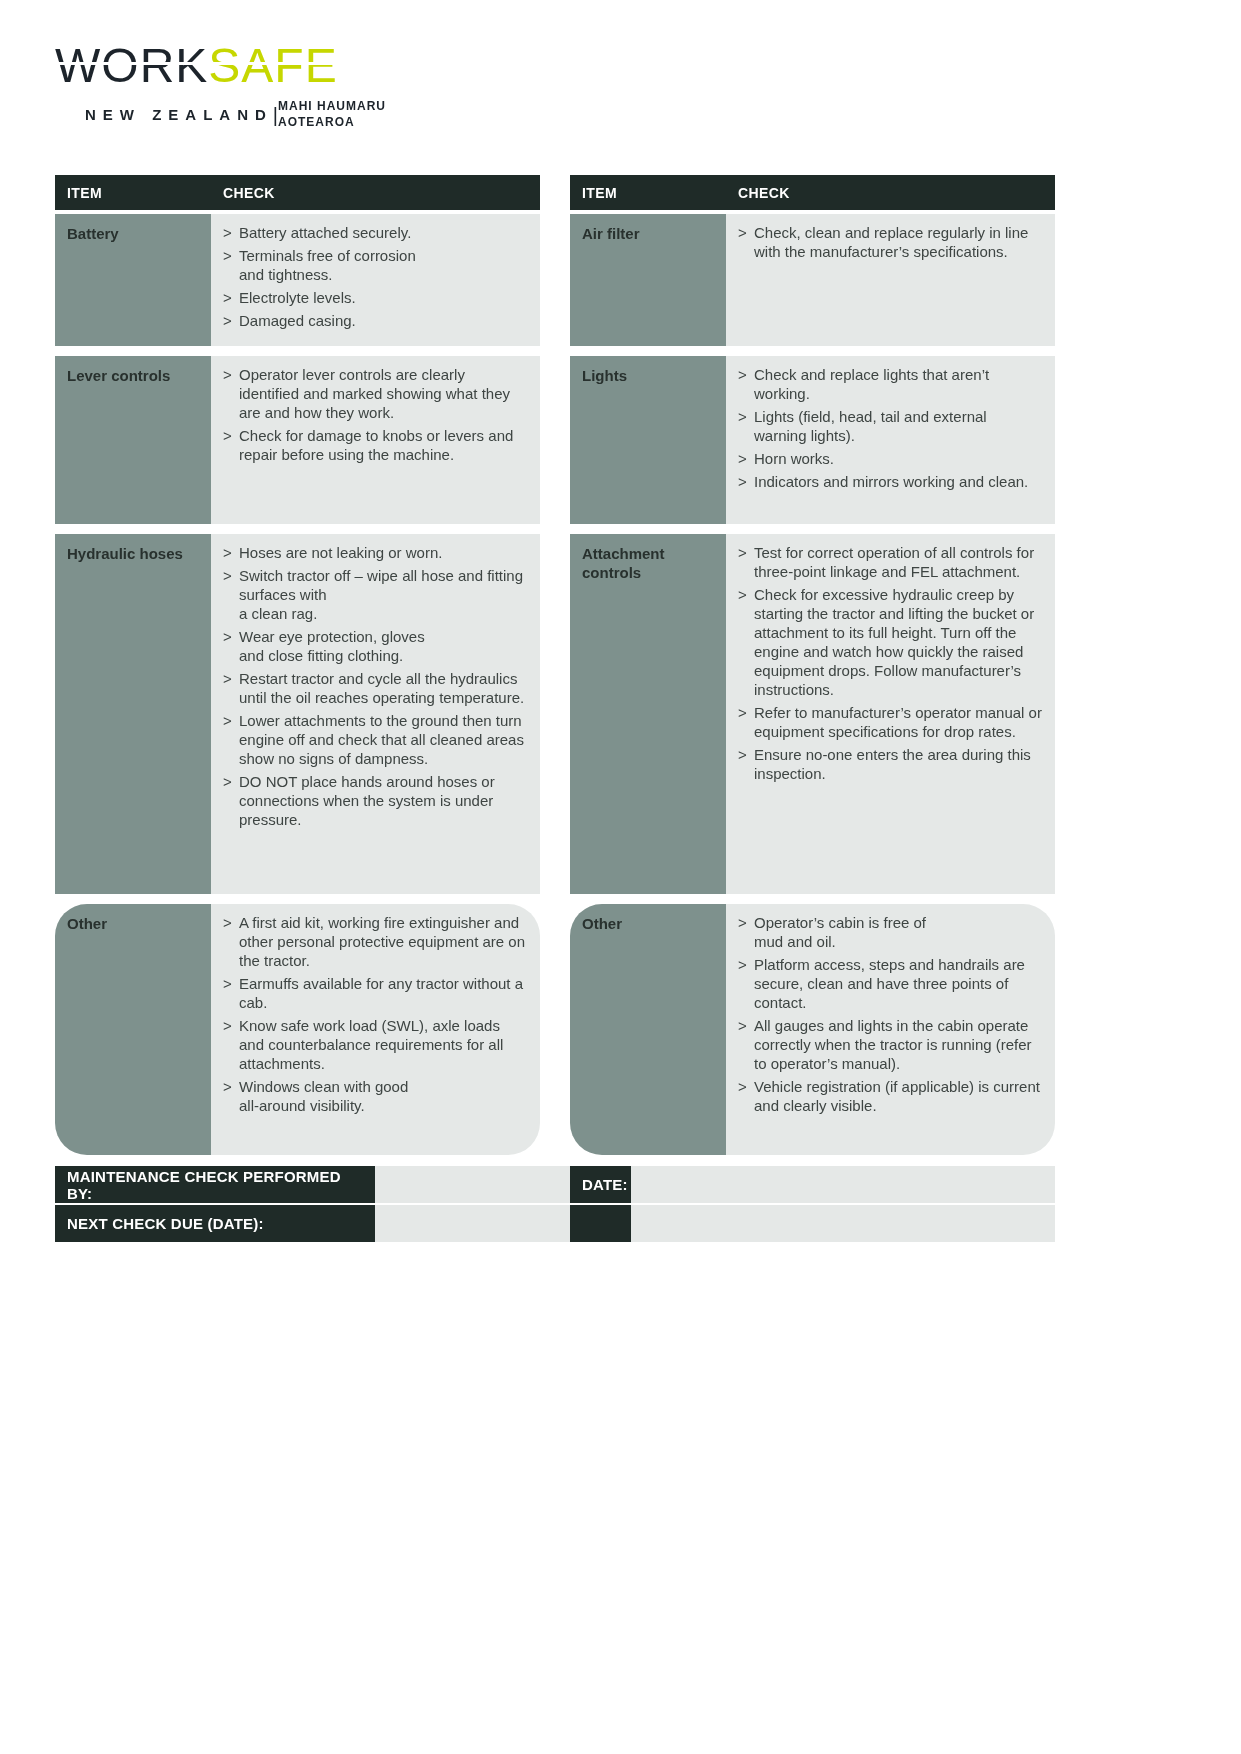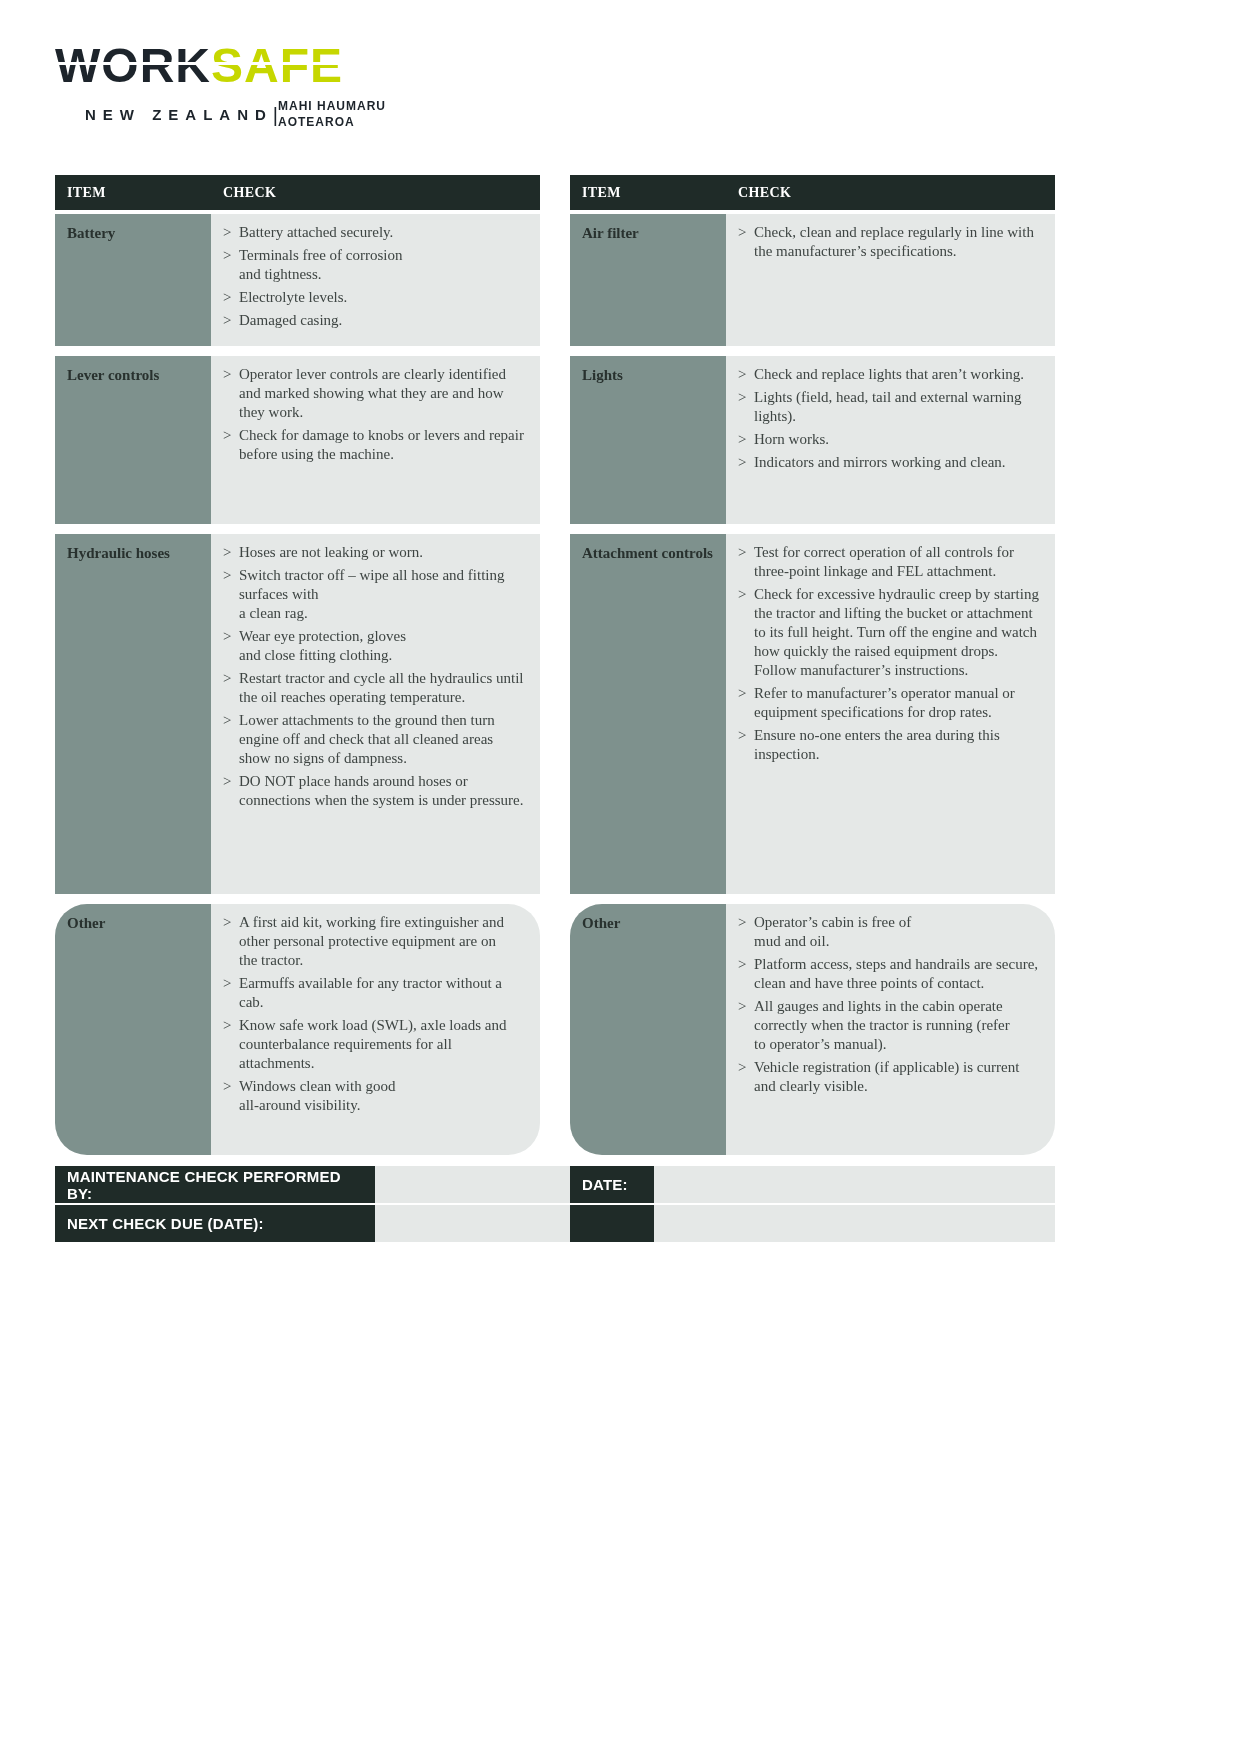--- a/index.html
+++ b/index.html
@@ -9,31 +9,31 @@
     --lime:#c6d700;
     --ink:#1d242b;
     --text:#3e4543;
   }
   *{margin:0;padding:0;box-sizing:border-box;}
   body{background:#ffffff;font-family:"Liberation Sans", sans-serif;}
   .page{position:relative;width:1241px;height:1754px;background:#ffffff;overflow:hidden;}
 
   
   .logo{position:absolute;left:55px;top:42px;}
-  .logo-word{position:relative;display:inline-block;font-size:48px;font-weight:700;letter-spacing:1px;line-height:1;}
+  .logo-word{position:relative;display:inline-block;font-size:48px;font-weight:400;letter-spacing:1px;line-height:1;}
   .logo-word::after{content:"";position:absolute;left:3px;right:3px;top:42%;height:3px;background:#ffffff;}
   .logo-work{color:var(--ink);}
   .logo-safe{color:var(--lime);}
   .logo-sub{display:flex;align-items:center;margin-top:9px;margin-left:30px;}
   .logo-nz{font-size:15px;font-weight:700;letter-spacing:7px;color:var(--ink);}
   .logo-bar{font-size:20px;font-weight:300;color:var(--ink);line-height:1;}
   .logo-maori{font-size:12px;font-weight:700;letter-spacing:1px;line-height:1.3;white-space:pre-line;color:var(--ink);}
 
   
-  .tables{position:absolute;left:55px;top:175px;width:1000px;display:flex;gap:30px;font-family:Liberation Serif, serif;}
+  .tables{position:absolute;left:55px;top:175px;width:1000px;display:flex;gap:30px;}
   .ctable{width:485px;}
   .thead{display:flex;height:35px;margin-bottom:4px;background:var(--dark);}
   .th{display:flex;align-items:center;color:#ffffff;font-size:14px;font-weight:700;letter-spacing:0.4px;padding-left:12px;}
   .th-item{width:156px;}
   .th-check{flex:1;}
   .trow{display:flex;margin-bottom:10px;overflow:hidden;}
   .icell{width:156px;background:var(--sage);padding:10px 8px 8px 12px;font-size:15px;line-height:19px;font-weight:700;color:#28312e;}
   .ccell{flex:1;background:var(--light);padding:9px 12px 8px 12px;font-size:15px;line-height:19px;color:var(--text);}
   .h1{height:132px;}
   .h2{height:168px;}
@@ -43,21 +43,21 @@
   .chev{width:16px;flex:none;}
   .ctext{flex:1;white-space:pre-line;}
 
   
   .footer{position:absolute;left:55px;top:1166px;width:1000px;}
   .frow{display:flex;height:37px;margin-bottom:2px;}
   .fdark{background:var(--dark);color:#ffffff;font-size:15px;font-weight:700;letter-spacing:0.2px;display:flex;align-items:center;padding:0 12px;}
   .flight{background:var(--light);}
   .w320{width:320px;}
   .w195{width:195px;}
-  .w80{width:84px;}
+  .w80{width:61px;}
   .wrest{flex:1;}
 </style>
 </head>
 <body>
 
 <div class="page">
 
   <header class="logo">
     <div class="logo-word">
       <span class="logo-work">WORK</span><span class="logo-safe">SAFE</span>

